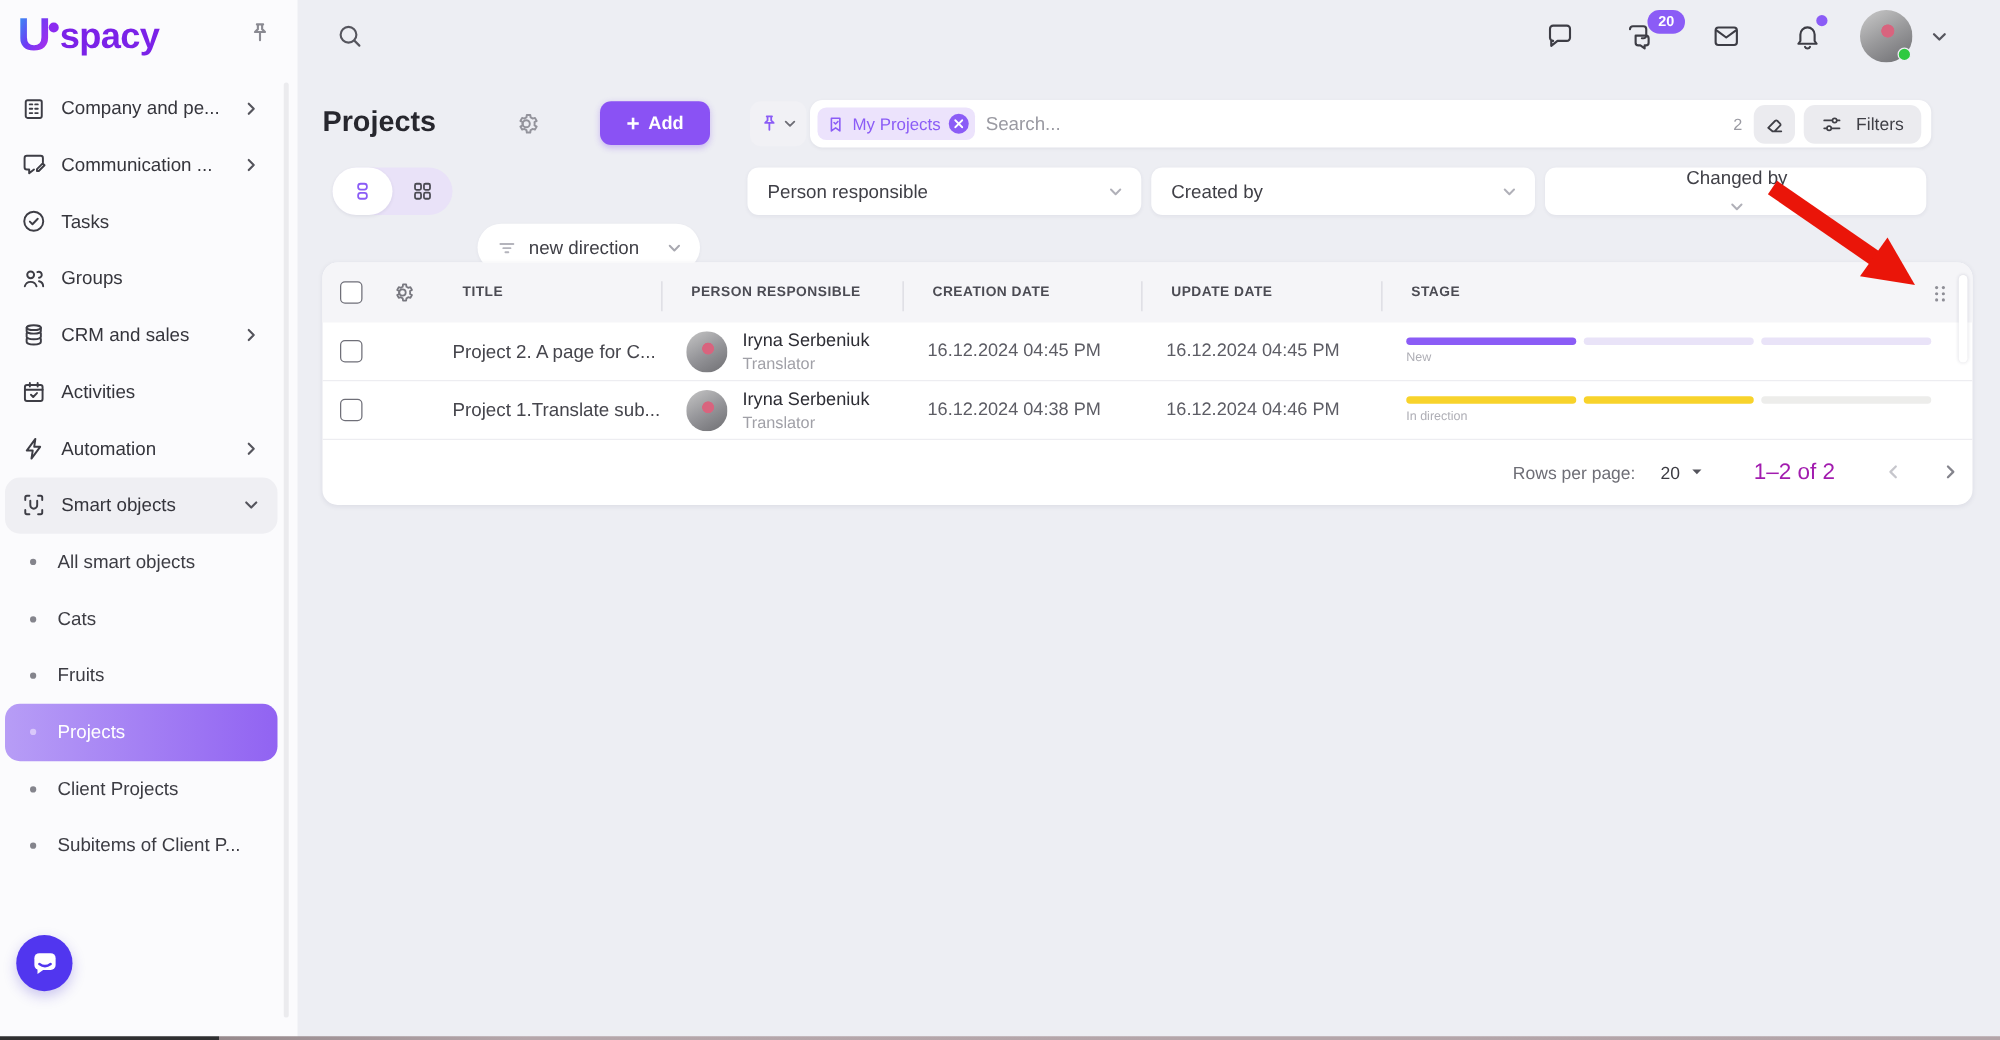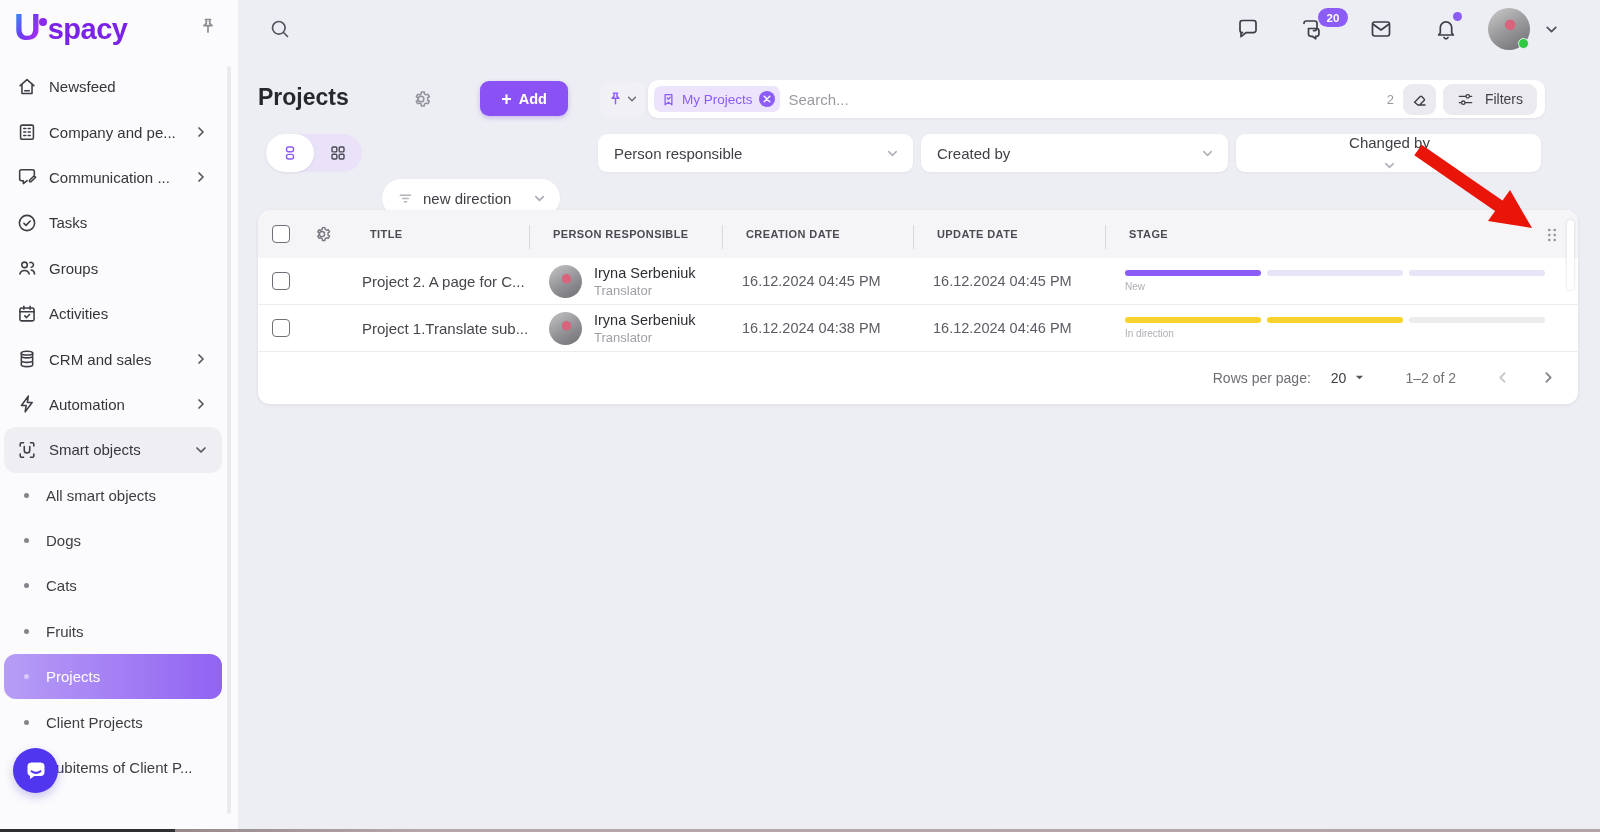--- a/index.html
+++ b/index.html
@@ -130,25 +130,25 @@
       linear-gradient(150deg,#c6c6c6 0%,#96969a 50%,#6e6e72 100%); }
   .person-meta { margin-left:12px; }
   .person-name { font-size:14.5px; color:#2d2d34; }
   .person-role { font-size:13px; color:#a0a0a7; margin-top:2px; }
   .row-date { font-size:14.5px; color:#5c5c64; padding-left:20px; white-space:nowrap; }
   .stage-cell { padding:0 33px 0 20px; }
   .stage-bar { display:flex; gap:6px; }
   .stage-bar .seg { flex:1; height:6px; border-radius:3px; }
   .stage-label { font-size:10px; color:#aeaeb5; margin-top:5px; }
 
-  .tfoot { height:51px; display:flex; align-items:center; justify-content:flex-end; padding-right:18px; }
+  .tfoot { height:51px; display:flex; align-items:center; justify-content:flex-end; padding-right:6px; }
   .rpp-label { font-size:14px; color:#6e6e76; }
   .rpp-value { display:flex; align-items:center; gap:8px; margin-left:20px; font-size:14px; color:#3c3c43; cursor:pointer; }
   .rpp-value svg { width:11px; height:11px; color:#55555d; }
-  .range-label { font-size:14px; color:#737373; margin-left:40px; }
+  .range-label { font-size:18px; color:#a21caf; margin-left:40px; }
   .pg-btn { width:24px; height:24px; display:flex; align-items:center; justify-content:center; cursor:pointer; }
   .pg-prev { margin-left:34px; color:#c6c6cc; }
   .pg-next { margin-left:22px; color:#84848c; }
   .pg-btn svg { width:15px; height:15px; }
 
   
   .red-arrow { position:absolute; left:1404px; top:140px; width:140px; height:100px; z-index:8; pointer-events:none; }
 
   .bottom-strip { position:absolute; left:0; bottom:0; width:1600px; height:3px; z-index:9;
     background:linear-gradient(90deg,#2f2f31 0,#2f2f31 175px,#96898c 175px,#b5a6aa 420px,#b3a4a8 100%); }
@@ -170,26 +170,20 @@
           <span class="logo-rest">spacy</span>
       </div>
       <svg class="side-pin" viewBox="0 0 20 20">
         <path class="stroke" d="M7.5 2.5h5M8.3 2.5v3.8L6 8.6h8L11.7 6.3V2.5M10 8.6v6.5"></path>
       </svg>
     </div>
 
     <nav class="nav">
       <div class="nav-item">
         <svg class="nicon" viewBox="0 0 24 24">
-            <path class="stroke" d="M4.5 10.5L12 4l7.5 6.5M6.5 9.2V19h11V9.2M9.5 16h5"></path>
-          </svg>
-        <span class="nlabel">Newsfeed</span>
-      </div>
-      <div class="nav-item">
-        <svg class="nicon" viewBox="0 0 24 24">
             <rect class="stroke" x="5" y="4.5" width="14" height="15.5" rx="1.6"></rect>
             <path class="stroke" d="M8.5 8.2h2.2M13.3 8.2h2.2M8.5 12h2.2M13.3 12h2.2M8.5 15.8h2.2M13.3 15.8h2.2"></path>
           </svg>
         <span class="nlabel">Company and pe...</span>
         <svg class="nav-chevron" viewBox="0 0 14 14">
             <path class="stroke" d="M5 3l4 4-4 4"></path>
           </svg>
       </div>
       <div class="nav-item">
         <svg class="nicon" viewBox="0 0 24 24">
@@ -211,37 +205,37 @@
       <div class="nav-item">
         <svg class="nicon" viewBox="0 0 24 24">
             <circle class="stroke" cx="9.3" cy="8.6" r="3"></circle>
             <path class="stroke" d="M4.2 18.6a5.3 5.3 0 0 1 10.2 0"></path>
             <path class="stroke" d="M15.2 6.2a2.6 2.6 0 1 1 1.4 4.9M16.6 14.2a4.6 4.6 0 0 1 3.6 4.4"></path>
           </svg>
         <span class="nlabel">Groups</span>
       </div>
       <div class="nav-item">
         <svg class="nicon" viewBox="0 0 24 24">
-            <rect class="stroke" x="4.3" y="5.5" width="15.4" height="14" rx="1.8"></rect>
-            <path class="stroke" d="M4.3 9.6h15.4M8.6 3.6v3.2M15.4 3.6v3.2M9.6 14l1.9 1.9 3.3-3.4"></path>
-          </svg>
-        <span class="nlabel">Activities</span>
-      </div>
-      <div class="nav-item">
-        <svg class="nicon" viewBox="0 0 24 24">
             <ellipse class="stroke" cx="12" cy="5.6" rx="6.2" ry="2.1"></ellipse>
             <path class="stroke" d="M5.8 5.6v3.1c0 1.2 2.8 2.1 6.2 2.1s6.2-.9 6.2-2.1V5.6M5.8 10.5v3.1c0 1.2 2.8 2.1 6.2 2.1s6.2-.9 6.2-2.1v-3.1M5.8 15.4v2.8c0 1.2 2.8 2.1 6.2 2.1s6.2-.9 6.2-2.1v-2.8"></path>
           </svg>
         <span class="nlabel">CRM and sales</span>
         <svg class="nav-chevron" viewBox="0 0 14 14">
             <path class="stroke" d="M5 3l4 4-4 4"></path>
           </svg>
       </div>
       <div class="nav-item">
         <svg class="nicon" viewBox="0 0 24 24">
+            <rect class="stroke" x="4.3" y="5.5" width="15.4" height="14" rx="1.8"></rect>
+            <path class="stroke" d="M4.3 9.6h15.4M8.6 3.6v3.2M15.4 3.6v3.2M9.6 14l1.9 1.9 3.3-3.4"></path>
+          </svg>
+        <span class="nlabel">Activities</span>
+      </div>
+      <div class="nav-item">
+        <svg class="nicon" viewBox="0 0 24 24">
             <path class="stroke" d="M13.4 3.4L5.9 13.6h5.2l-1.1 7 7.6-10.3h-5.2l1-6.9z"></path>
           </svg>
         <span class="nlabel">Automation</span>
         <svg class="nav-chevron" viewBox="0 0 14 14">
             <path class="stroke" d="M5 3l4 4-4 4"></path>
           </svg>
       </div>
       <div class="nav-item section-open">
         <svg class="nicon" viewBox="0 0 24 24">
             <path class="stroke" d="M8.2 4H6a1.4 1.4 0 0 0-1.4 1.4v2.2M4.6 16.4v2.2A1.4 1.4 0 0 0 6 20h2.2M15.8 4H18a1.4 1.4 0 0 1 1.4 1.4v2.2M19.4 16.4v2.2A1.4 1.4 0 0 1 18 20h-2.2"></path>
@@ -249,24 +243,20 @@
           </svg>
         <span class="nlabel">Smart objects</span>
         <svg class="nav-chevron" viewBox="0 0 14 14">
             <path class="stroke" d="M3 5l4 4 4-4"></path>
           </svg>
       </div>
 
       <div class="sub-item">
         <span class="sub-bullet"></span>
         <span class="sub-label">All smart objects</span>
-      </div>
-      <div class="sub-item">
-        <span class="sub-bullet"></span>
-        <span class="sub-label">Dogs</span>
       </div>
       <div class="sub-item">
         <span class="sub-bullet"></span>
         <span class="sub-label">Cats</span>
       </div>
       <div class="sub-item">
         <span class="sub-bullet"></span>
         <span class="sub-label">Fruits</span>
       </div>
       <div class="sub-item selected">

